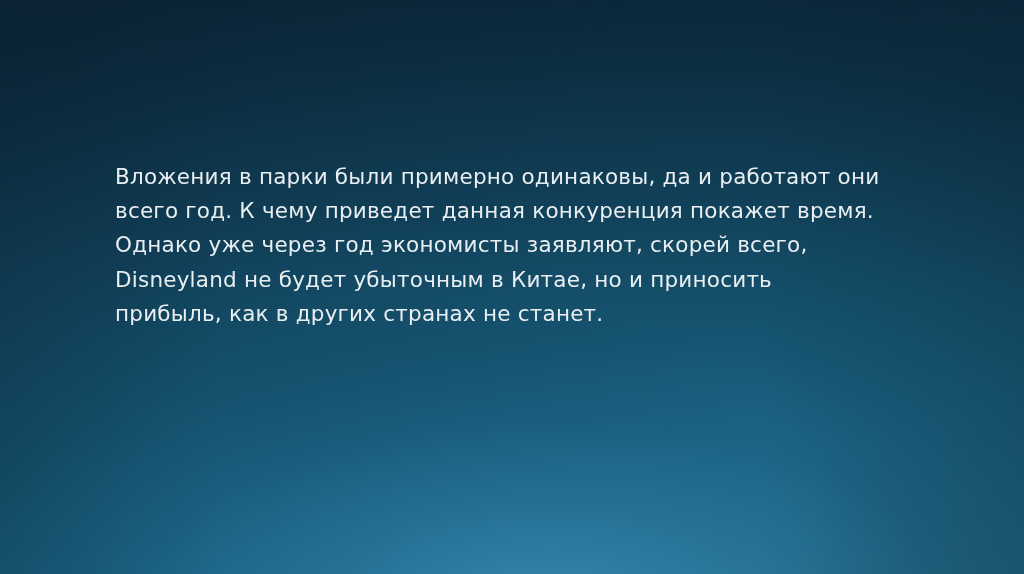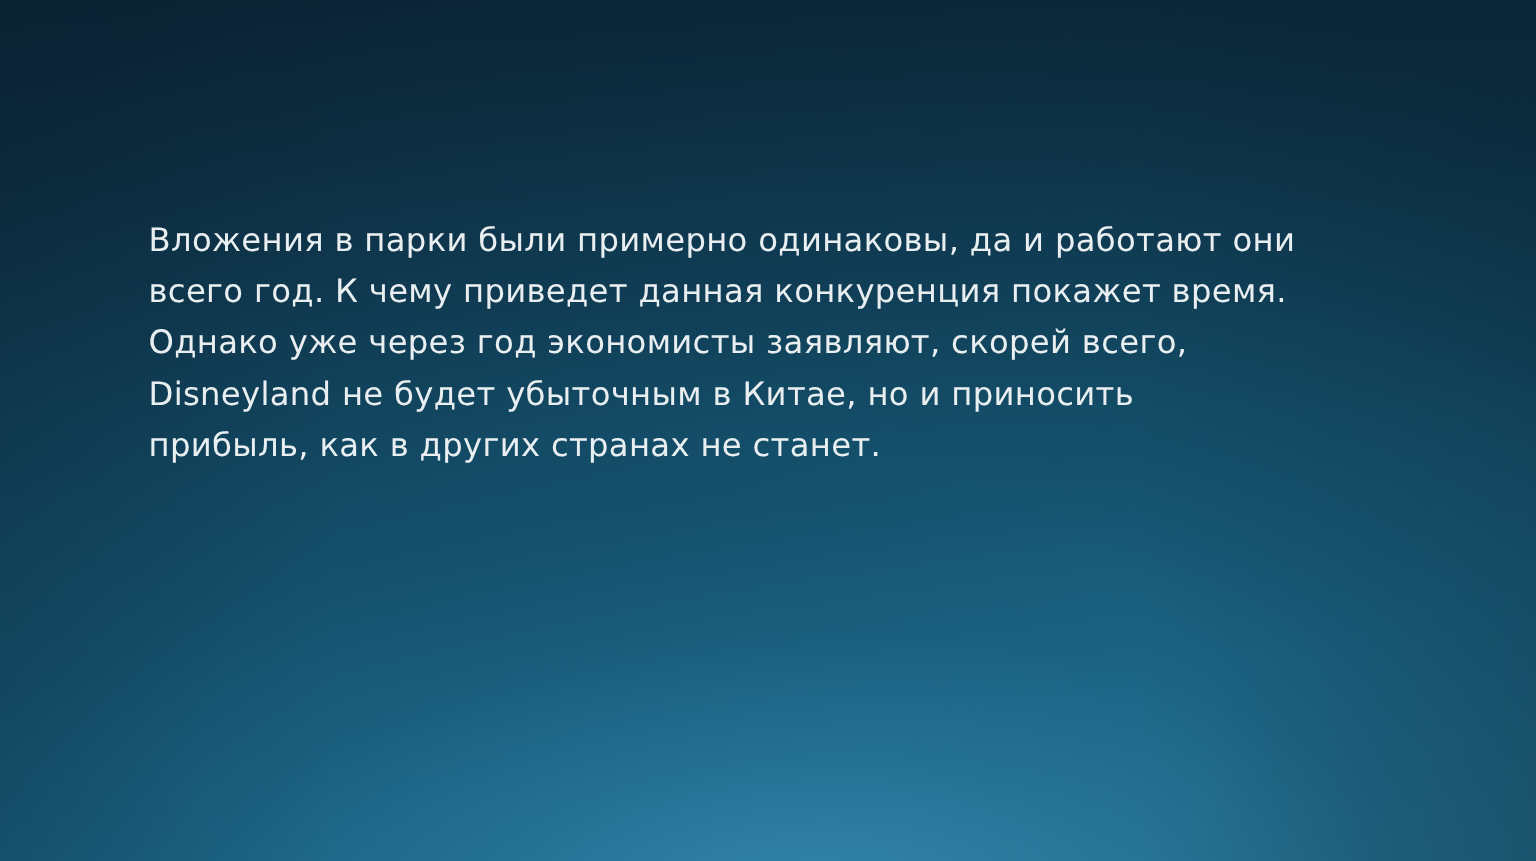--- a/index.html
+++ b/index.html
@@ -61,21 +61,21 @@
       linear-gradient(to bottom, rgba(8,30,45,0.34) 0%, rgba(8,30,45,0.12) 26%, rgba(8,30,45,0) 48%),
       linear-gradient(to right, rgba(10,34,50,0.16) 0%, rgba(10,34,50,0) 22%),
       linear-gradient(to left, rgba(10,34,50,0.22) 0%, rgba(10,34,50,0) 26%);
   }
 
   .body-text {
     position: absolute;
     left: 99px;
     top: 144px;
     width: 856px;
-    margin: 0;
+    margin: 16px;
     color: #e9eff1;
     font-size: 21.5px;
     line-height: 34.2px;
     letter-spacing: 0.01em;
     font-weight: 400;
     white-space: pre-line;
     text-rendering: optimizeLegibility;
   }
 </style>
 </head>

